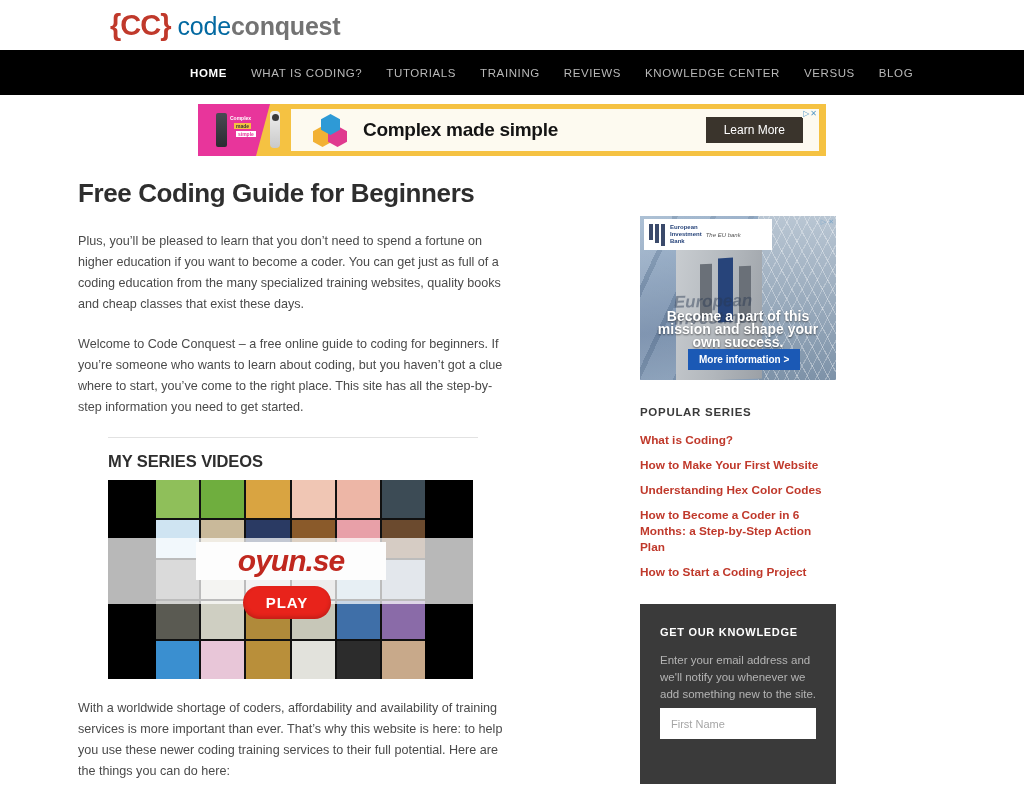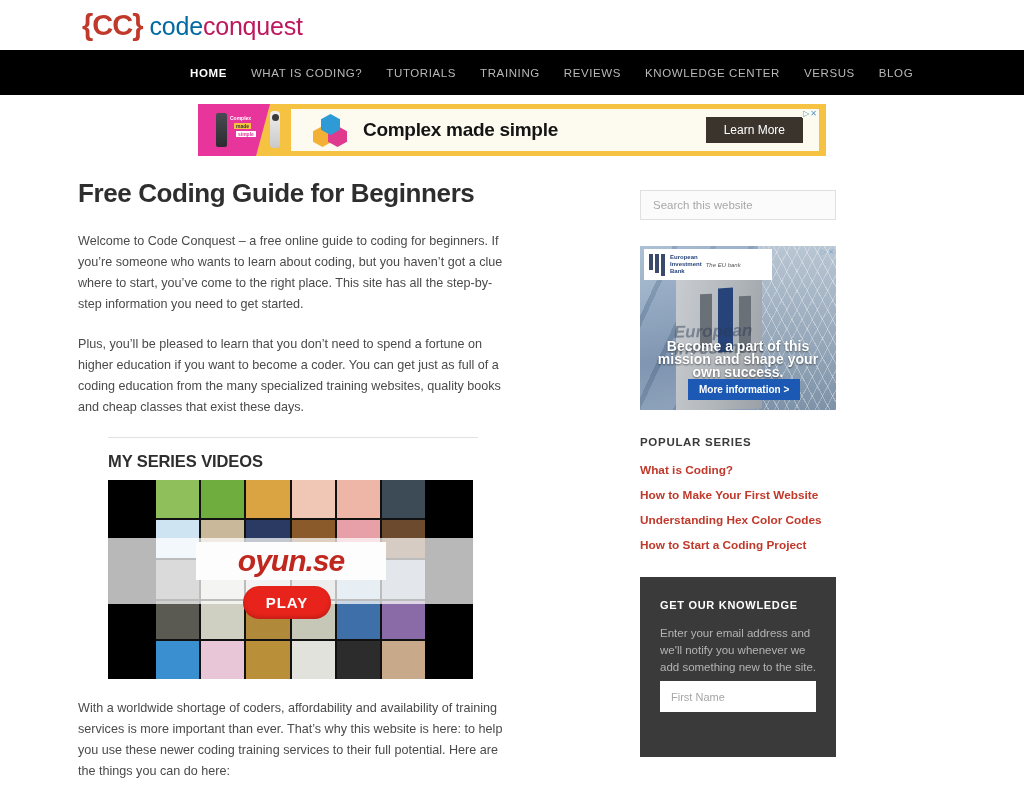--- a/index.html
+++ b/index.html
@@ -11,36 +11,36 @@
   }
   body { position: relative; }
 
   
   .site-header {
     height: 50px;
     background: #ffffff;
     display: flex; align-items: center;
   }
   .logo {
-    margin-left: 82px;
+    margin-left: 110px;
     display: flex; align-items: baseline;
     font-size: 25px;
     color: #c0392b;
     letter-spacing: -0.2px;
   }
   .logo-mark {
     font-family: "Liberation Sans", sans-serif;
     font-weight: bold;
     font-size: 29px;
     color: #c0392b;
     letter-spacing: -1px;
     margin-right: 7px;
   }
   .logo-word-light { font-weight: 400; color: #0369a1; }
-  .logo-word-bold  { font-weight: 400; color: #be185d; text-align: right; }
+  .logo-word-bold  { font-weight: 700; color: #737373; text-align: right; }
 
   
   .nav-bar {
     position: absolute; top: 50px; left: 0;
     width: 1024px; height: 45px;
     background: #000000;
     display: flex; align-items: center;
   }
   .nav-inner { margin-left: 190px; display: flex; align-items: center; gap: 24px; }
   .nav-item {
@@ -386,22 +386,22 @@
     </div>
   </div>
 </div>
 
 <div class="page">
   <div class="container">
     <div class="content">
 
       <h1 class="page-title">Free Coding Guide for Beginners</h1>
 
+      <p class="body-text">Plus, you’ll be pleased to learn that you don’t need to spend a fortune on higher education if you want to become a coder. You can get just as full of a coding education from the many specialized training websites, quality books and cheap classes that exist these days.</p>
       <p class="body-text">Welcome to Code Conquest – a free online guide to coding for beginners. If you’re someone who wants to learn about coding, but you haven’t got a clue where to start, you’ve come to the right place. This site has all the step-by-step information you need to get started.</p>
-      <p class="body-text">Plus, you’ll be pleased to learn that you don’t need to spend a fortune on higher education if you want to become a coder. You can get just as full of a coding education from the many specialized training websites, quality books and cheap classes that exist these days.</p>
 
       <div class="divider"></div>
       <h2 class="videos-title">MY SERIES VIDEOS</h2>
 
       <div class="video-box">
         <div class="video-grid">
           <i style="background:#8fbf5a"></i>
             <i style="background:#6fae3e"></i>
             <i style="background:#d9a441"></i>
           <i style="background:#f0c6b4"></i>
@@ -440,21 +440,20 @@
       </div>
 
       <p class="body-text" style="margin-top:19px;">With a worldwide shortage of coders, affordability and availability of training services is more important than ever. That’s why this website is here: to help you use these newer coding training services to their full potential. Here are the things you can do here:</p>
 
     </div>
   </div>
 </div>
 
 <aside class="sidebar">
 
-  <input class="search-input" type="text" placeholder="Search this website" style="">
 
   
   <div class="eib-ad">
     <div class="eib-sky"></div>
     <div class="eib-glass"></div>
     <div class="eib-monolith"></div>
     <div class="eib-bar eib-b1"></div>
     <div class="eib-bar eib-b2"></div>
     <div class="eib-bar eib-b3"></div>
     <div class="eib-ghost">European Investment</div>
@@ -479,20 +478,21 @@
       <span>▷</span>
       <span>✕</span>
     </div>
   </div>
 
   
   <div class="widget-title">POPULAR SERIES</div>
   <a class="series-link" href="#">What is Coding?</a>
   <a class="series-link" href="#">How to Make Your First Website</a>
   <a class="series-link" href="#">Understanding Hex Color Codes</a>
+  <a class="series-link" href="#">How to Become a Coder in 6 Months: a Step-by-Step Action Plan</a>
   <a class="series-link" href="#">How to Start a Coding Project</a>
 
   
   <div class="newsletter">
     <div class="nl-title">GET OUR KNOWLEDGE</div>
     <div class="nl-desc">Enter your email address and we'll notify you whenever we add something new to the site.</div>
     <input class="nl-input" type="text" placeholder="First Name" style="">
 
   </div>
 </aside>

